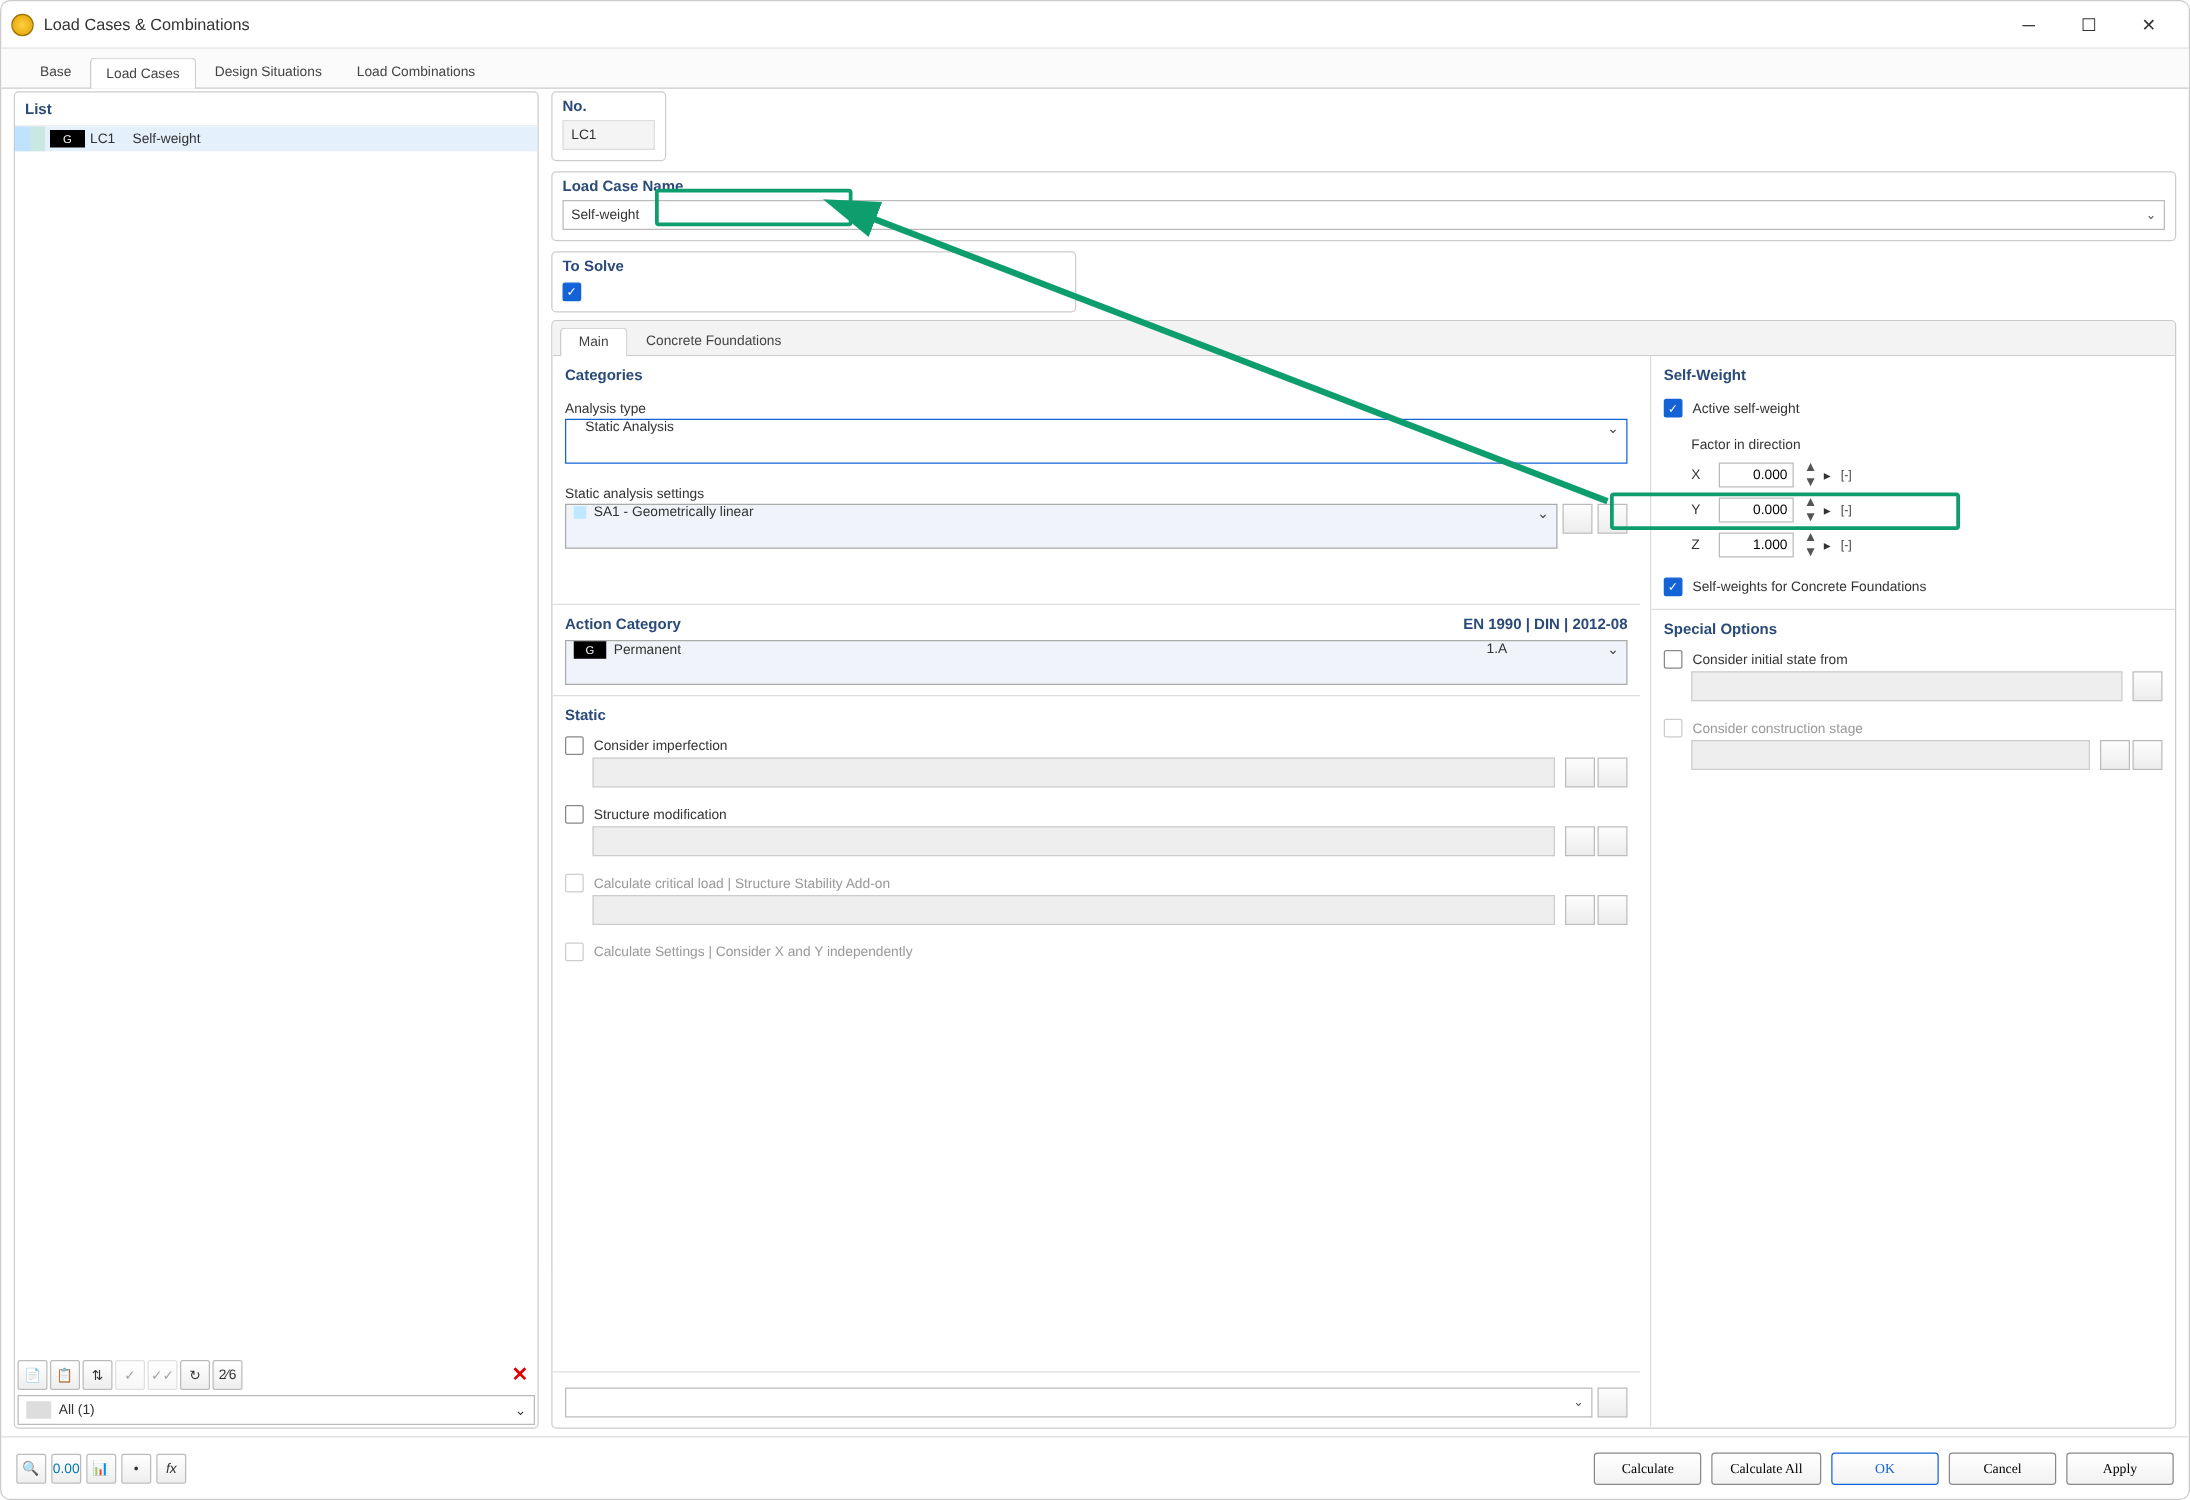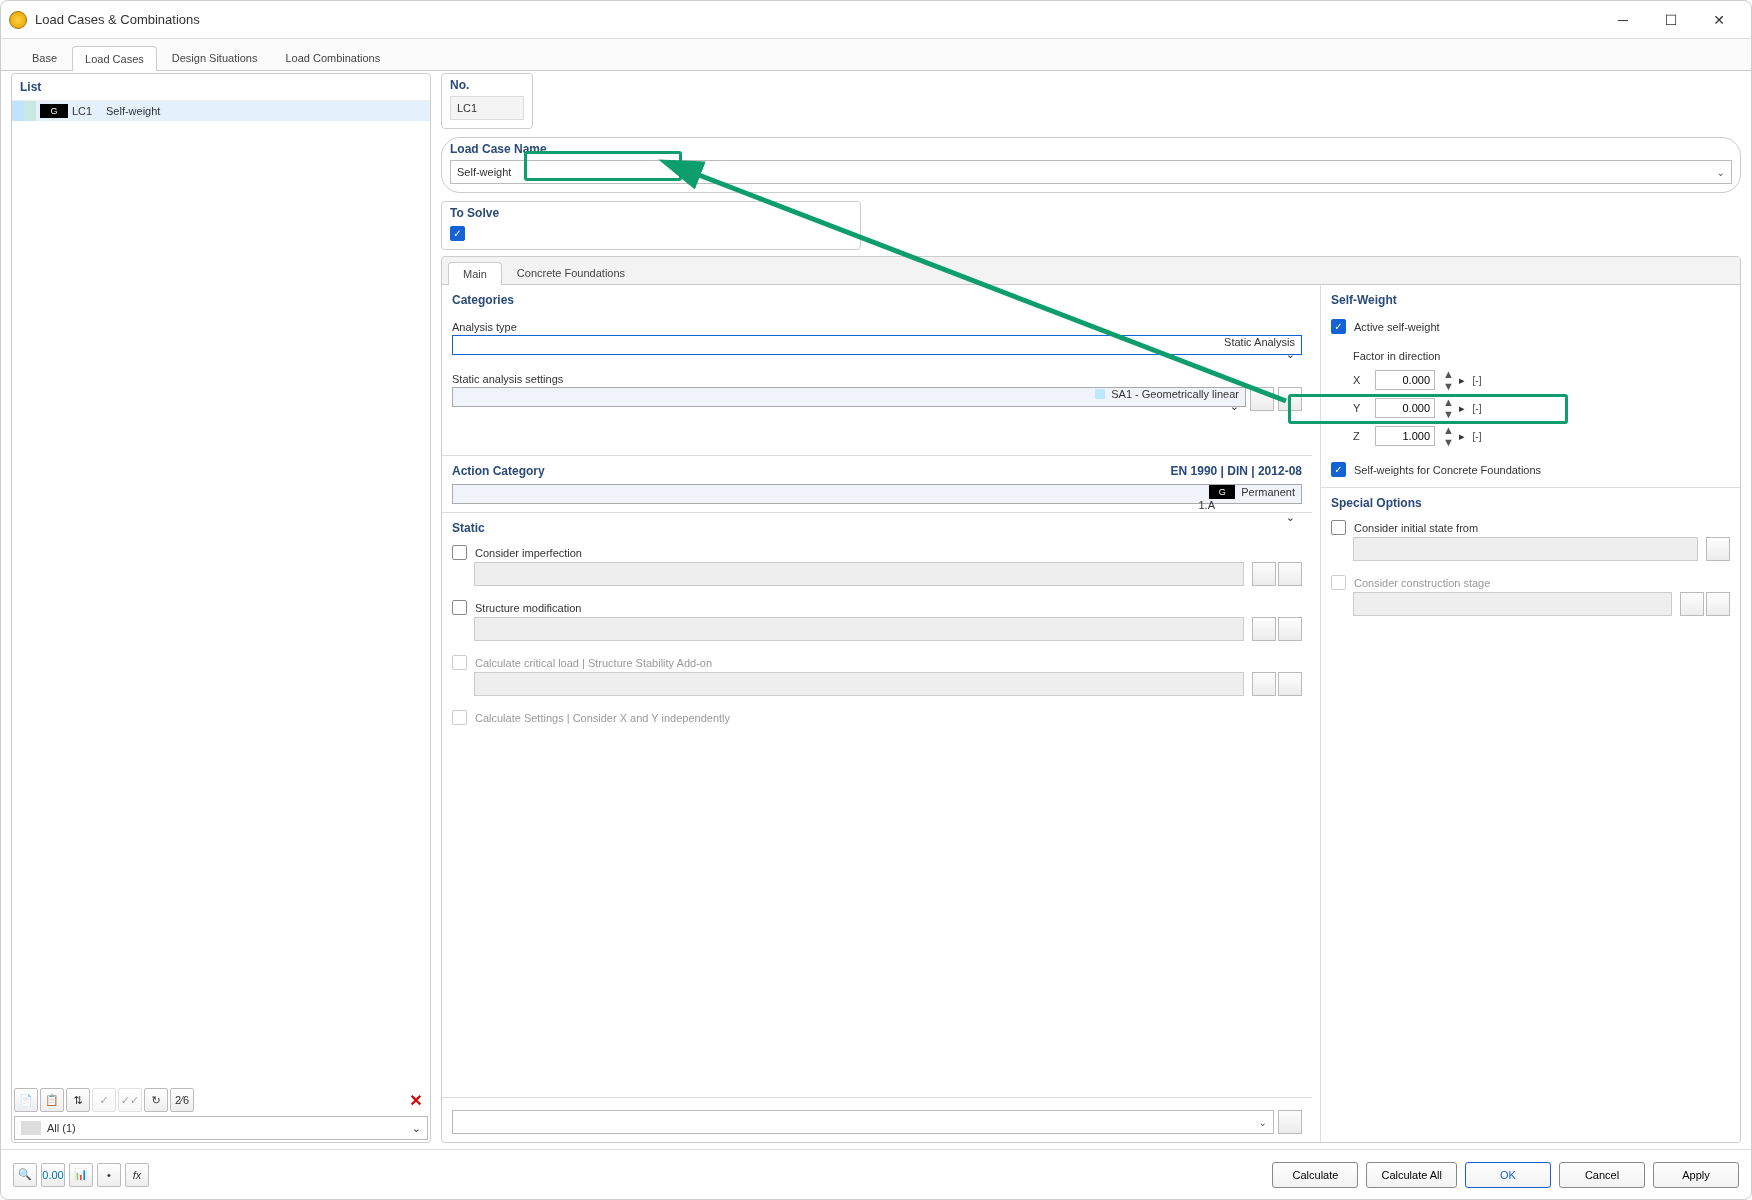--- a/index.html
+++ b/index.html
@@ -41,27 +41,27 @@
   .grayinput{background:#eee;border:1px solid #ccc;height:24px;flex:1;}
   .statbtn{width:24px;height:24px;border:1px solid #bbb;background:linear-gradient(#fdfdfd,#ececec);}
   .subtabs{display:flex;align-items:flex-end;height:28px;border-bottom:1px solid #ccc;background:#f3f3f3;border-radius:4px 4px 0 0;}
   .subtab{padding:5px 14px;border:1px solid transparent;border-bottom:none;color:#444;}
   .subtab.active{background:#fff;border-color:#ccc;border-radius:4px 4px 0 0;position:relative;top:1px;}
   .highlight-box{border:3px solid #0e9e6e;border-radius:3px;position:absolute;pointer-events:none;}
   .arrow-line{position:absolute;pointer-events:none;}
   .footer{position:absolute;bottom:0;left:0;right:0;height:50px;border-top:1px solid #ddd;display:flex;align-items:center;padding:0 12px;}
   .footer .left-icons{display:flex;gap:4px;}
   .footer .spacer{flex:1;}
-  .footer button.fbtn{height:26px;min-width:86px;border:1px solid #888;background:linear-gradient(#fff,#f2f2f2);border-radius:3px;padding:0 14px;margin-left:8px;}
+  .footer button.fbtn{height:26px;min-width:86px;border:1px solid #888;background:linear-gradient(#fff,#f2f2f2);border-radius:3px;padding:0 14px;margin-left:8px;font-family:Liberation Serif, serif;}
   .footer button.fbtn.primary{border-color:#1363d6;color:#1363d6;}
   .section{border:1px solid #ccc;border-radius:4px;padding:8px 10px;}
   .row-opt{display:flex;align-items:center;gap:8px;margin:2px 0;}
   .inline-icons{display:flex;gap:2px;margin-left:auto;}
   .mutegray{color:#999;}
-  .dropdown-lt{border:1px solid #aaa;background:#f0f4fa;height:20px;display:flex;align-items:flex-end;padding:0 6px;justify-content:space-between;flex-direction:column;}
+  .dropdown-lt{border:1px solid #aaa;background:#f0f4fa;height:36px;display:flex;align-items:flex-start;padding:0 6px;justify-content:space-between;}
   .blueborder{border:1.5px solid #1363d6;background:#fff;}
 </style>
 </head>
 <body>
 
 <div class="titlebar">
   <div class="appicon"></div>
   <div class="title">Load Cases &amp; Combinations</div>
   <div class="spacer"></div>
   <div class="winbtn">─</div>
@@ -112,21 +112,21 @@
 
   <div class="rightpanel">
 
     <div class="toprow">
       <div class="panel" style="width:92px;padding:4px 8px 8px;">
         <div class="grpTitle">No.</div>
         <div class="input" style="background:#f4f4f4;border-color:#ddd;margin-top:4px;">
             <span>LC1</span>
           </div>
       </div>
-      <div class="panel" style="flex:1;padding:4px 8px 8px;border-radius:19px;">
+      <div class="panel" style="flex:1;padding:4px 8px 8px;">
         <div class="grpTitle">Load Case Name</div>
         <div class="input dd" style="margin-top:4px;">
             <span>Self-weight</span>
             <span class="chev">⌄</span>
           </div>
       </div>
       <div class="panel" style="width:420px;padding:4px 8px 8px;">
         <div class="grpTitle">To Solve</div>
         <div style="margin-top:6px;"><span class="chk on">✓</span></div>
       </div>

